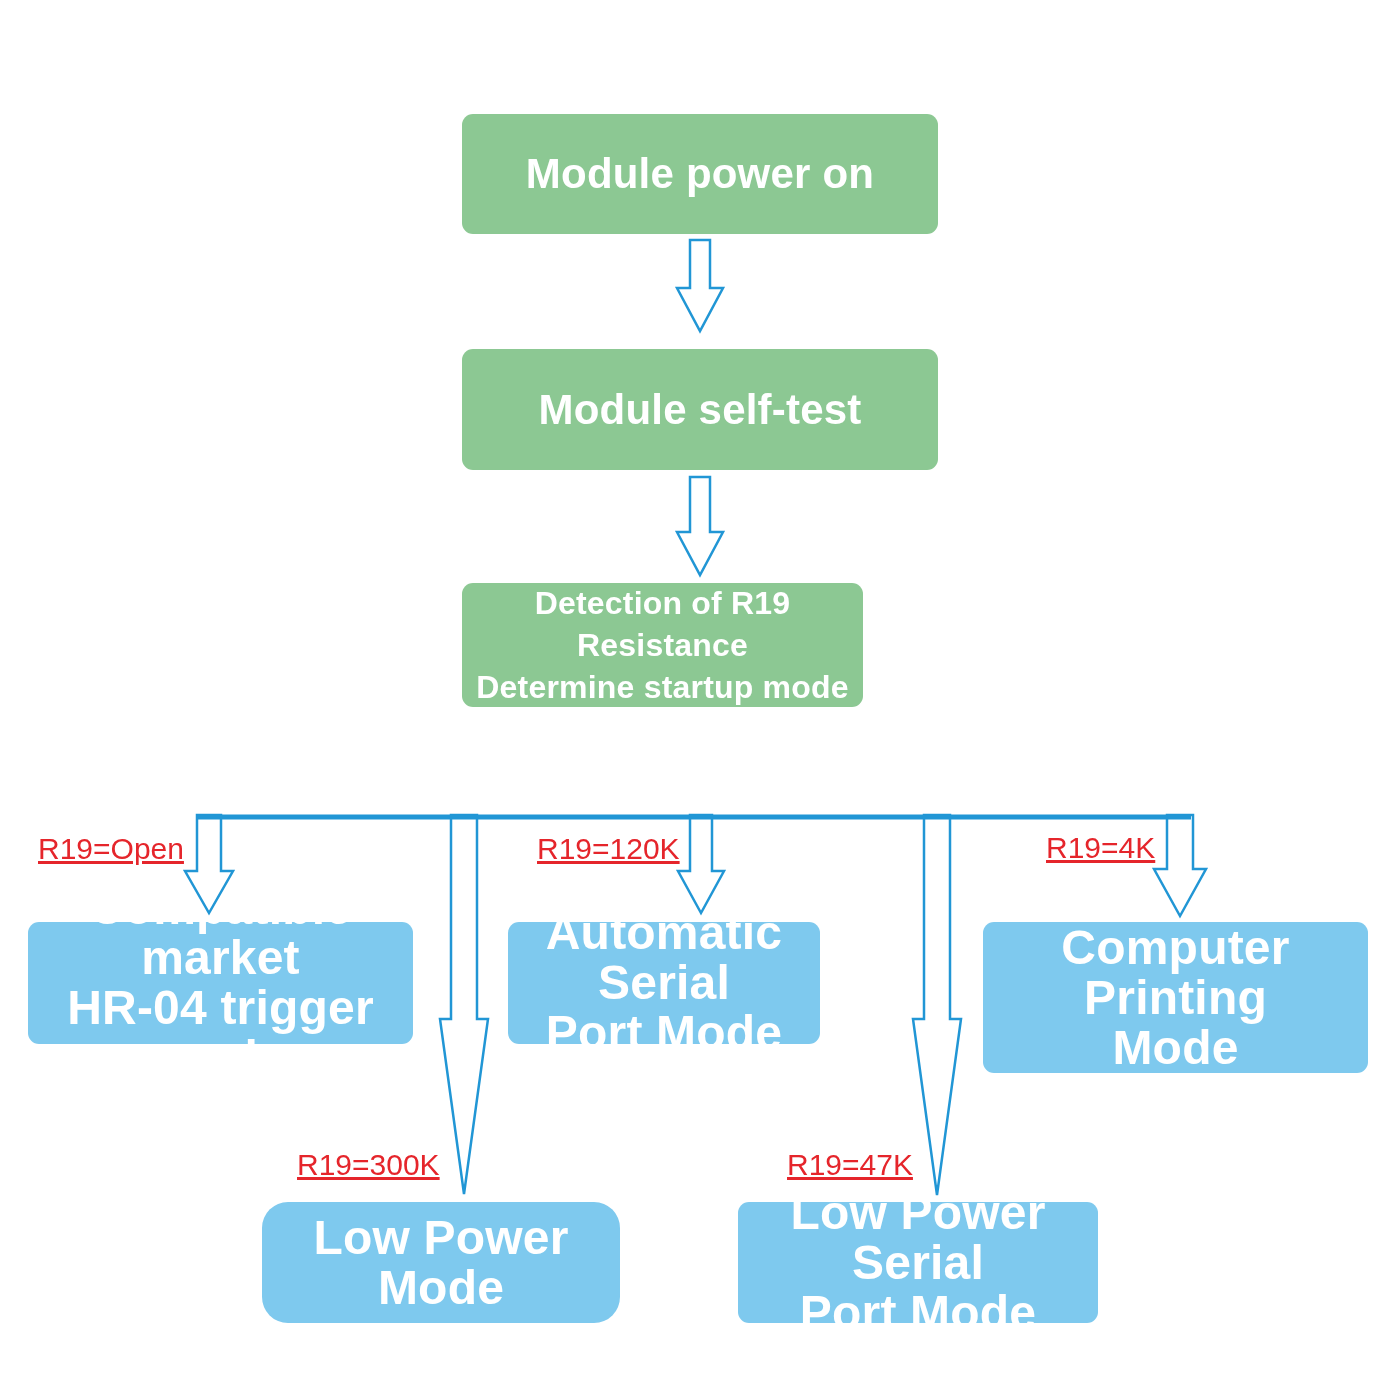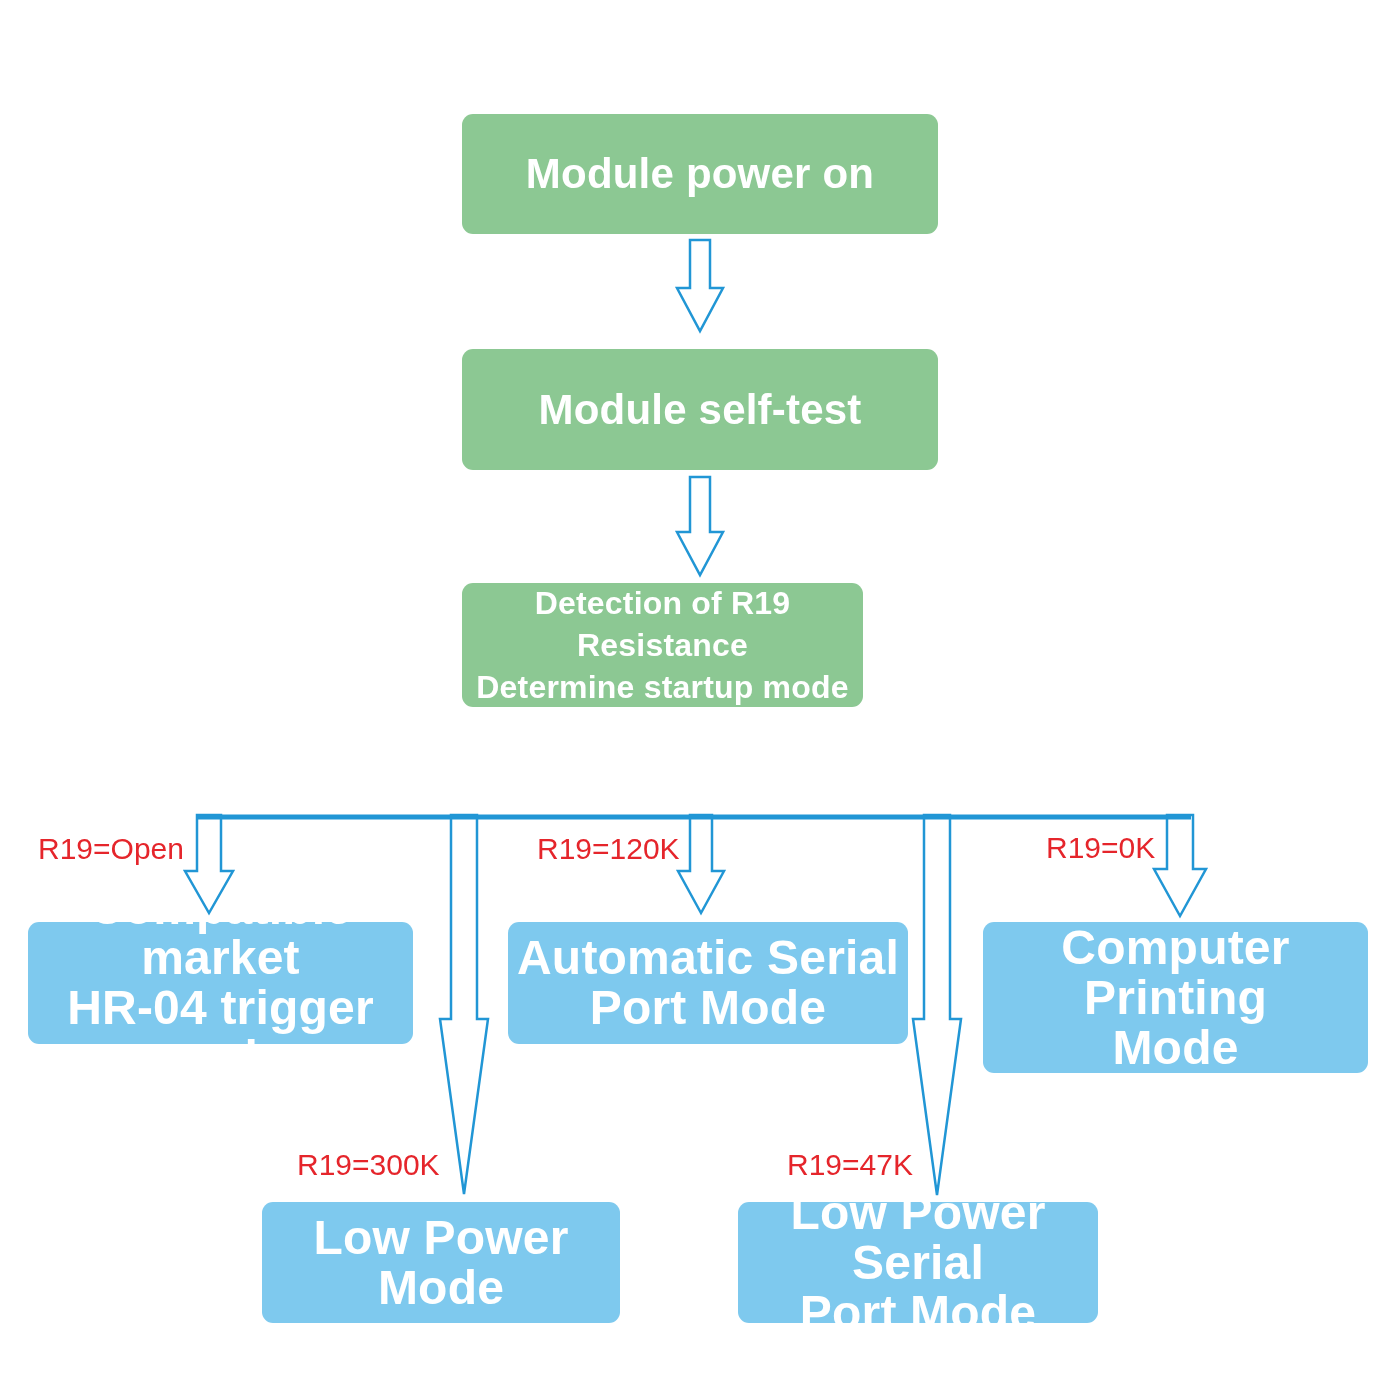--- a/index.html
+++ b/index.html
@@ -34,53 +34,54 @@
   .blue{background:var(--node-blue);}
   .g-big{font-size:42px;}
   .g-small{font-size:32px;line-height:42px;}
   .b-text{font-size:48px;line-height:50px;}
   .cond{
     position:absolute;
     color:var(--condition-red);
     font-size:30px;
     font-weight:400;
     white-space:nowrap;
+    text-decoration:underline;
   }
 </style>
 </head>
 <body>
 
 <div class="canvas">
 
   <div class="node green g-big" style="left:462px;top:349px;width:476px;height:121px;">Module self-test</div>
 
   <div class="node green g-big" style="left:462px;top:114px;width:476px;height:120px;">Module power on</div>
 
   <div class="node green g-small" style="left:462px;top:583px;width:401px;height:124px;">Detection of R19 Resistance
 Determine startup mode</div>
 
   <div class="node blue b-text" style="left:28px;top:922px;width:385px;height:122px;">Compatible market
 HR-04 trigger mode</div>
 
-  <div class="node blue b-text" style="left:508px;top:922px;width:400px;height:122px;">Automatic Serial
+  <div class="node blue b-text" style="left:508px;top:922px;width:312px;height:122px;">Automatic Serial
 Port Mode</div>
 
   <div class="node blue b-text" style="left:983px;top:922px;width:385px;height:151px;">Computer Printing
 Mode</div>
 
-  <div class="node blue b-text" style="left:262px;top:1202px;width:358px;height:121px;">Low Power Mode</div>
+  <div class="node blue b-text" style="left:262px;top:1202px;width:358px;height:121px;border-radius:26px;">Low Power Mode</div>
 
   <div class="node blue b-text" style="left:738px;top:1202px;width:360px;height:121px;">Low Power Serial
 Port Mode</div>
 
   <div class="cond" style="left:38px;top:832px;">R19=Open</div>
 
   <div class="cond" style="left:537px;top:832px;">R19=120K</div>
 
-  <div class="cond" style="left:1046px;top:831px;">R19=0K</div>
+  <div class="cond" style="left:1046px;top:831px;">R19=4K</div>
 
   <div class="cond" style="left:297px;top:1148px;">R19=300K</div>
 
   <div class="cond" style="left:787px;top:1148px;">R19=47K</div>
 
   <svg class="overlay" viewBox="0 0 1400 1400" xmlns="http://www.w3.org/2000/svg">
     <g fill="#ffffff" stroke="var(--connector-blue)" stroke-width="2.5" stroke-linejoin="miter">
       <polygon points="690,240 710,240 710,288 723,288 700,331 677,288 690,288"></polygon>
       <polygon points="690,477 710,477 710,532 723,532 700,575 677,532 690,532"></polygon>
       <polygon points="197,815 221,815 221,871 233,871 209,913 185,871 197,871"></polygon>

